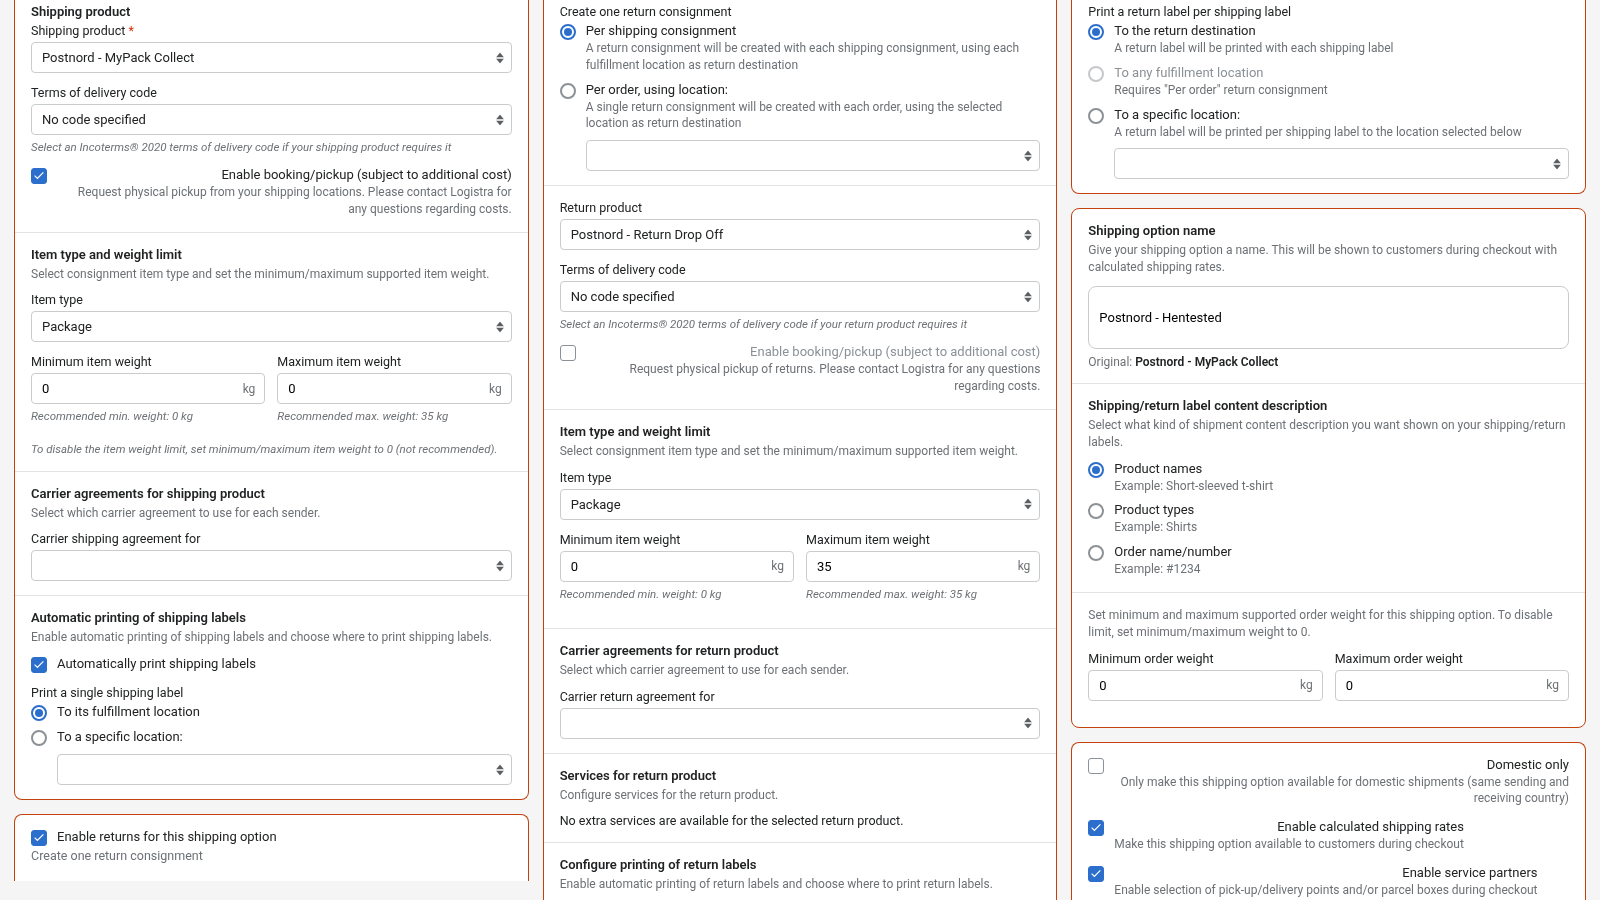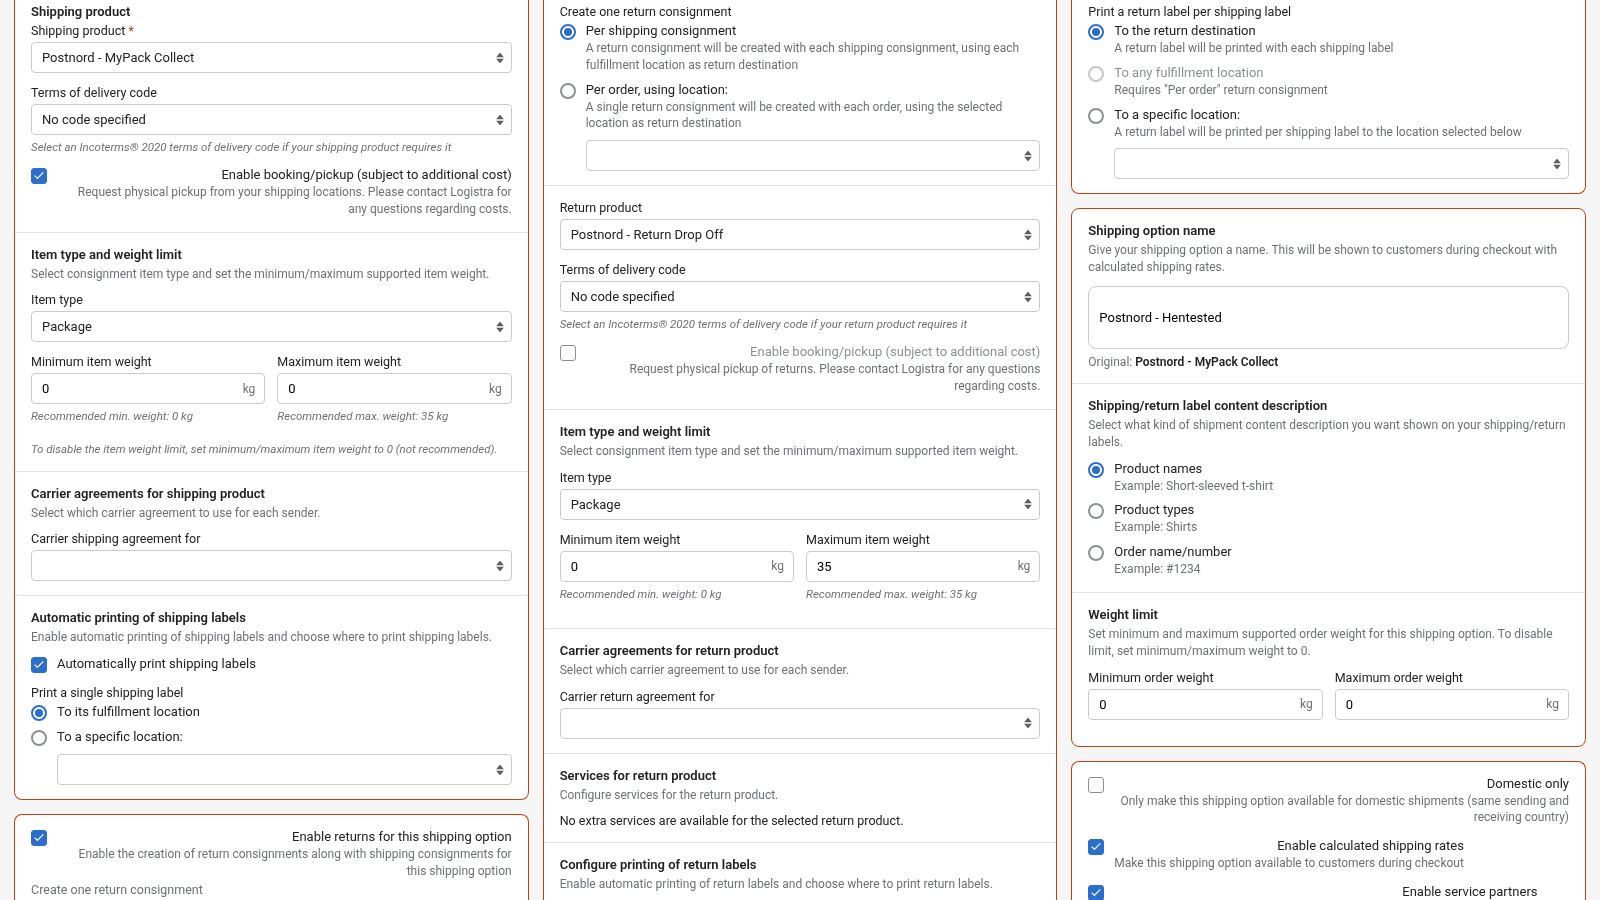--- a/index.html
+++ b/index.html
@@ -196,21 +196,20 @@
 
     <div class="card partial-bottom">
       <div class="check-row" style="margin-bottom:2px">
         <div class="checkbox checked">
             <svg>
               <use href="#chk"></use>
             </svg>
           </div>
         <div>
           <div class="check-label">Enable returns for this shipping option</div>
-          <div class="check-sub">Enable the creation of return consignments along with shipping consignments for this shipping option</div>
         </div>
       </div>
       <div class="label" style="color:#6d7175">Create one return consignment</div>
     </div>
   </div>
 
   <div class="col">
     <div class="card partial-top partial-bottom" style="border-radius:0;border-top:none;border-bottom:none">
       <div class="label">Create one return consignment</div>
       <div class="radio-row">
@@ -410,21 +409,20 @@
       <div class="radio-row">
         <div class="radio"></div>
         <div>
           <div class="radio-label">Order name/number</div>
           <div class="radio-sub">Example: #1234</div>
         </div>
       </div>
 
       <hr class="hr">
 
-      <div class="section-title">Weight limit</div>
       <div class="section-sub">Set minimum and maximum supported order weight for this shipping option. To disable limit, set minimum/maximum weight to 0.</div>
       <div class="row2">
         <div class="field">
           <span class="label">Minimum order weight</span>
           <div class="input-unit"><input value="0" style=""><span class="unit">kg</span></div>
         </div>
         <div class="field">
           <span class="label">Maximum order weight</span>
           <div class="input-unit"><input value="0" style=""><span class="unit">kg</span></div>
         </div>

